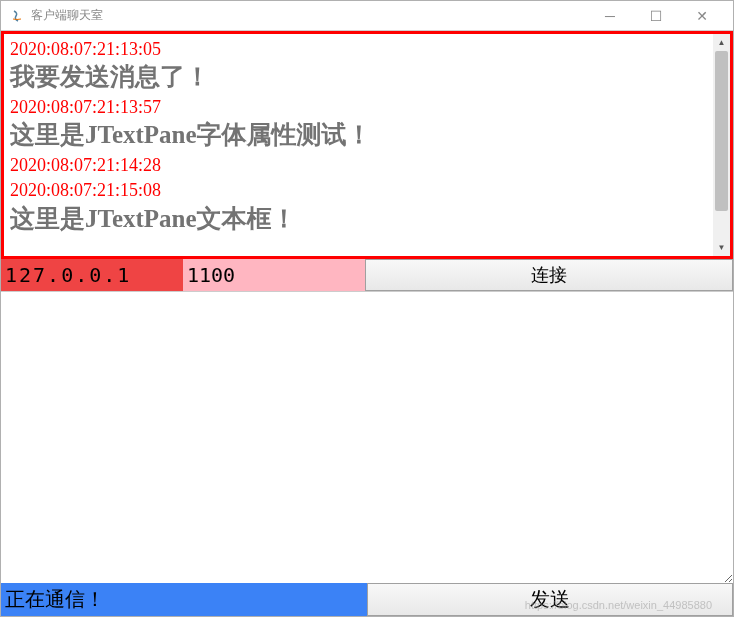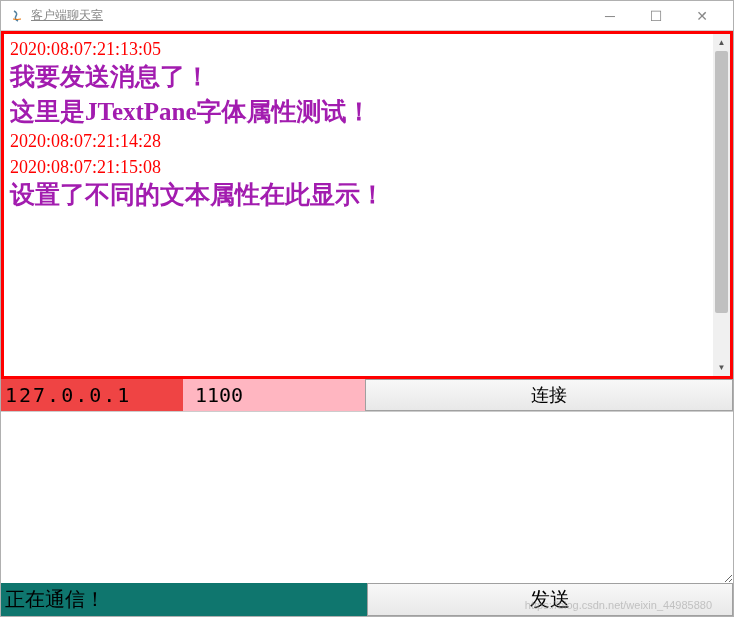--- a/index.html
+++ b/index.html
@@ -29,58 +29,58 @@
       font-size: 12px;
     }
     .titlebar-icon {
       width: 16px;
       height: 16px;
       margin-right: 6px;
       display: inline-flex;
       align-items: center;
       justify-content: center;
     }
-    .title-text { flex: 1; text-decoration: underline; }
+    .title-text { flex: 1; }
     .win-controls { display: flex; gap: 0; }
     .win-btn {
       width: 46px;
       height: 30px;
       display: flex;
       align-items: center;
       justify-content: center;
       color: #888;
       font-size: 14px;
       cursor: default;
     }
     .content {
       flex: 1;
       display: flex;
       flex-direction: column;
     }
     .chat-wrap {
-      height: 348px;
+      height: 228px;
       border: 3px solid red;
       position: relative;
       display: flex;
     }
     .chat-pane {
       flex: 1;
       padding: 4px 6px;
       overflow: hidden;
       font-family: "KaiTi", "楷体", SimSun, serif;
     }
     .msg { margin-bottom: 2px; }
     .ts {
       color: red;
       font-size: 18px;
       font-family: "KaiTi", "楷体", serif;
       line-height: 1.3;
     }
     .mtext {
-      color: #a21caf;
+      color: #737373;
       font-size: 25px;
       font-family: "KaiTi", "楷体", serif;
       font-weight: bold;
       line-height: 1.3;
     }
     .vscroll {
       width: 17px;
       background: #f0f0f0;
       display: flex;
       flex-direction: column;
@@ -121,21 +121,21 @@
       font-size: 20px;
       padding: 2px 4px;
       letter-spacing: 2px;
     }
     .port-field {
       width: 182px;
       background: #ffb6c1;
       border: none;
       font-family: "KaiTi", "楷体", monospace;
       font-size: 20px;
-      padding: 2px 12px;
+      padding: 2px 4px;
     }
     .jbtn {
       flex: 1;
       background: linear-gradient(#f8f8f8, #e8e8e8);
       border: 1px solid #a0a0a0;
       font-family: SimSun, serif;
       font-size: 18px;
       cursor: default;
       display: flex;
       align-items: center;
@@ -145,21 +145,21 @@
       flex: 1;
       background: #fff;
       border: none;
     }
     .bottom-row {
       height: 33px;
       display: flex;
     }
     .status {
       width: 50%;
-      background: #0f766e;
+      background: #3b82f6;
       font-family: "KaiTi", "楷体", serif;
       font-size: 20px;
       padding: 14px 4px;
       display: flex;
       align-items: center;
     }
     .send-btn {
       width: 50%;
       background: linear-gradient(#f8f8f8, #e8e8e8);
       border: 1px solid #a0a0a0;
@@ -200,28 +200,29 @@
   </div>
 
   <div class="content">
     <div class="chat-wrap">
       <div class="chat-pane" id="chat-pane">
           <div class="msg">
             <div class="ts">2020:08:07:21:13:05</div>
             <div class="mtext">我要发送消息了！</div>
           </div>
           <div class="msg">
+            <div class="ts">2020:08:07:21:13:57</div>
             <div class="mtext">这里是JTextPane字体属性测试！</div>
           </div>
           <div class="msg">
             <div class="ts">2020:08:07:21:14:28</div>
           </div>
           <div class="msg">
             <div class="ts">2020:08:07:21:15:08</div>
-            <div class="mtext">设置了不同的文本属性在此显示！</div>
+            <div class="mtext">这里是JTextPane文本框！</div>
           </div>
         </div>
       <div class="vscroll">
         <div class="vscroll-btn">▲</div>
         <div class="vscroll-track">
           <div class="vscroll-thumb"></div>
         </div>
         <div class="vscroll-btn">▼</div>
       </div>
     </div>

